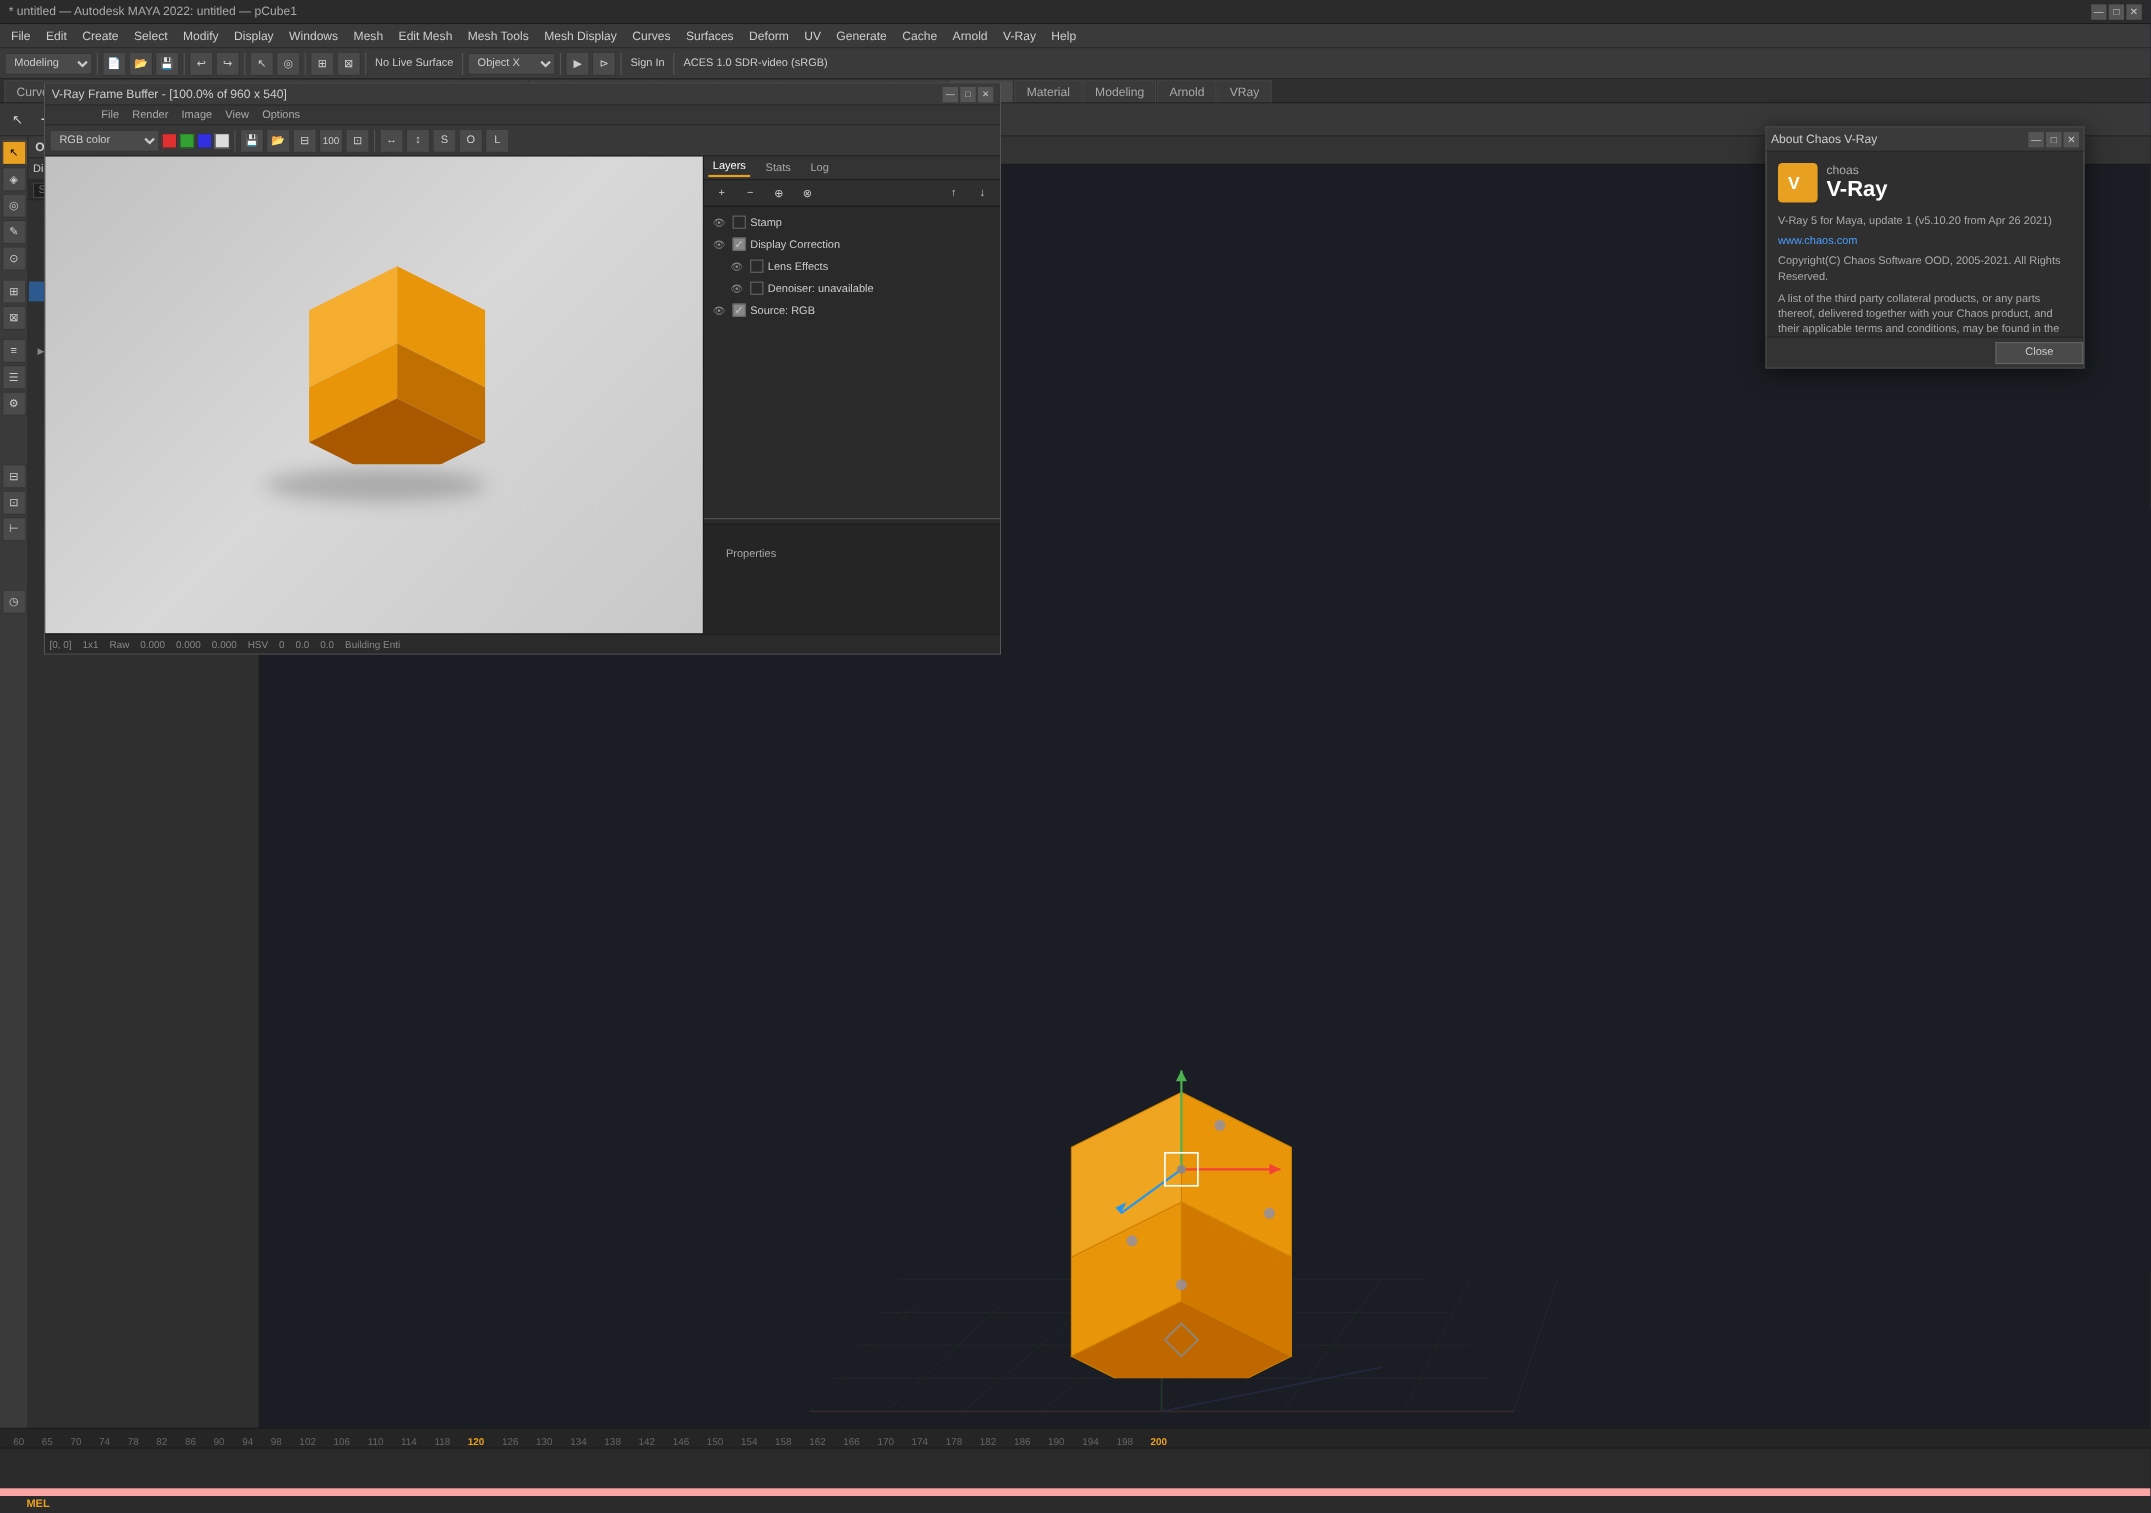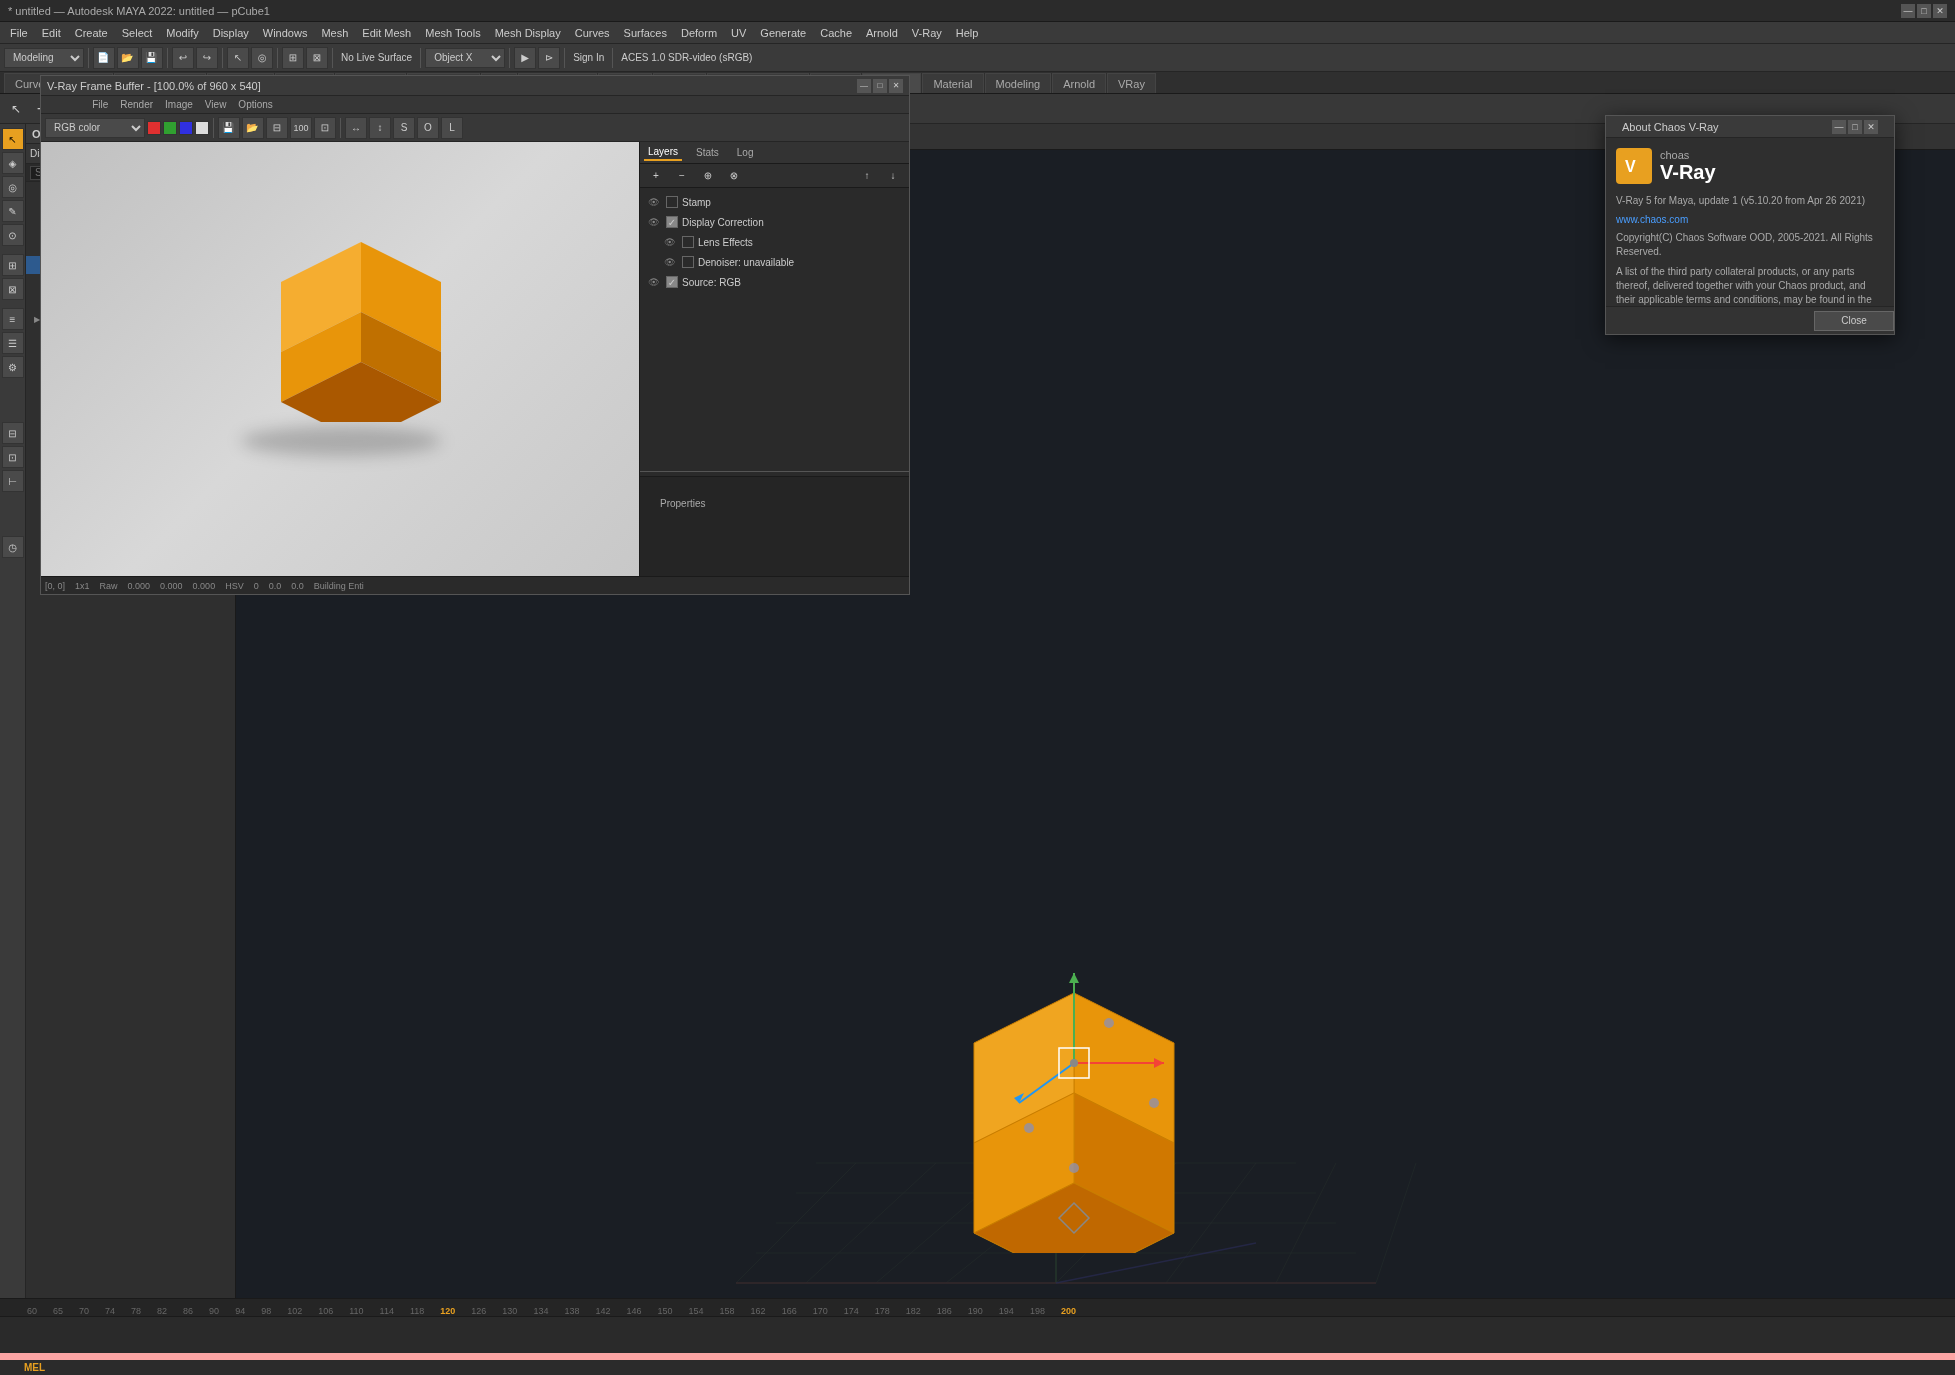--- a/index.html
+++ b/index.html
@@ -355,21 +355,21 @@
       right: 0;
       height: 55px;
       background: #2f2f2f;
       border-top: 1px solid #1a1a1a;
     }
     #timeline-ruler {
       height: 18px;
       background: #252525;
       display: flex;
       align-items: flex-end;
-      padding: 0 19px;
+      padding: 0 4px;
       border-bottom: 1px solid #1a1a1a;
       overflow: hidden;
     }
     #timeline-content {
       height: 37px;
       background: #2a2a2a;
       position: relative;
     }
 
     
@@ -525,21 +525,21 @@
       box-shadow: 0 4px 20px rgba(0,0,0,0.6);
       display: flex;
       flex-direction: column;
       z-index: 200;
     }
     #about-titlebar {
       height: 22px;
       background: #3a3a3a;
       display: flex;
       align-items: center;
-      padding: 0 16px;
+      padding: 0 4px;
       border-bottom: 1px solid #252525;
     }
     #about-titlebar .title { flex: 1; font-size: 11px; color: #ccc; }
     #about-titlebar .close-btn {
       width: 14px;
       height: 14px;
       background: #555;
       border: none;
       color: #ccc;
       cursor: pointer;

